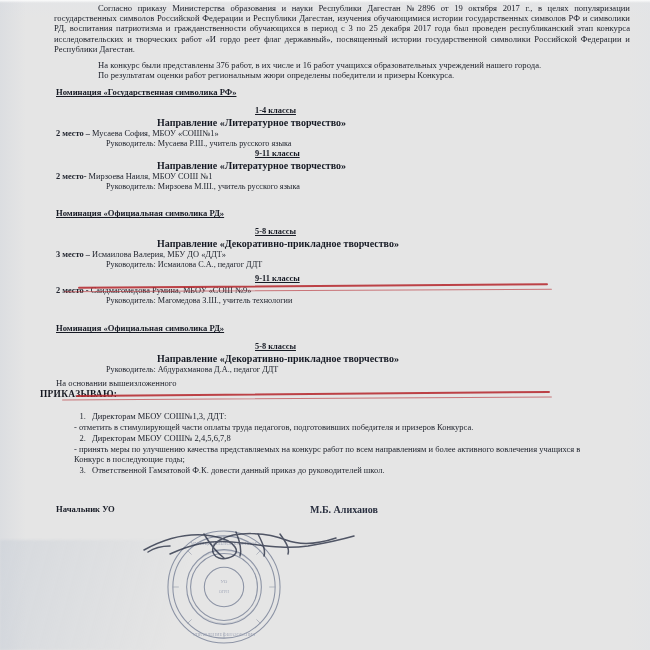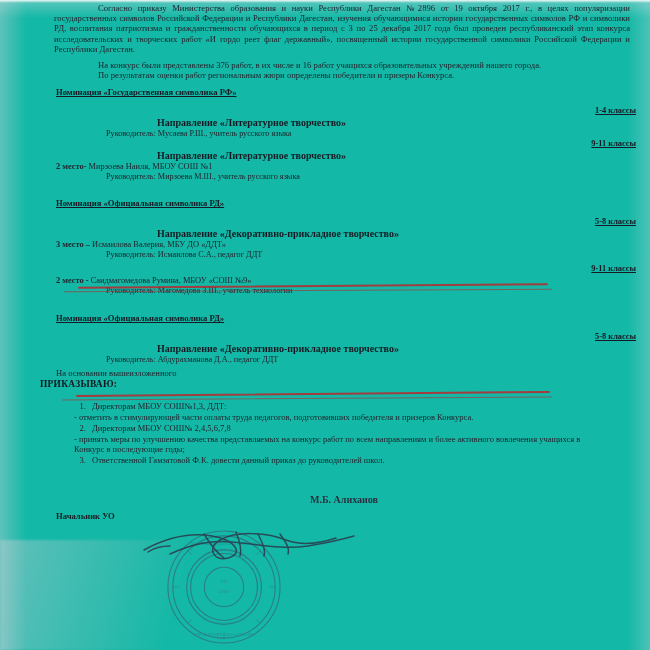--- a/index.html
+++ b/index.html
@@ -4,21 +4,21 @@
 <style>
   html, body {
     margin: 0;
     padding: 0;
     background: #ffffff;
   }
   #page {
     position: relative;
     width: 650px;
     height: 650px;
-    background: #14b8a6;
+    background: #e5e5e5;
     overflow: hidden;
     font-family: "Liberation Serif", serif;
     color: #1b1f2a;
   }
   
   #scan-tint {
     position: absolute;
     inset: 0;
     background:
       linear-gradient(to right, rgba(205,210,218,0.40) 0px, rgba(255,255,255,0) 26px),
@@ -58,21 +58,21 @@
     font-weight: bold;
     text-decoration: underline;
     margin: 7px 0 8px 46px;
     color: #161a24;
     display: inline-block;
   }
   .grade {
     font-size: 8.4px;
     font-weight: bold;
     text-decoration: underline;
-    text-align: right;
+    text-align: left;
     margin: 1px 0 0 0;
     padding-left: 245px;
     color: #161a24;
   }
   .direction {
     font-size: 10px;
     font-weight: bold;
     margin: 2px 0 0 118px;
     color: #161a24;
     padding-left: 29px;
@@ -119,21 +119,21 @@
     padding-right: 30px;
   }
   .sig-row {
     position: relative;
     margin-top: 28px;
     height: 20px;
   }
   .sig-label {
     position: absolute;
     left: 46px;
-    top: 17px;
+    top: 0;
     font-size: 8.6px;
     font-weight: bold;
     color: #191d27;
   }
   .sig-name {
     position: absolute;
     left: 300px;
     top: 0;
     font-size: 10px;
     font-weight: bold;
@@ -191,20 +191,24 @@
   <div id="content">
 
     <p class="para first">Согласно приказу Министерства образования и  науки Республики Дагестан №2896 от 19 октября 2017 г., в целях популяризации государственных символов Российской Федерации и Республики Дагестан, изучения обучающимися истории государственных символов РФ и символики РД, воспитания патриотизма и гражданственности обучающихся в период с 3 по 25 декабря 2017 года был проведен республиканский этап конкурса исследовательских и творческих работ «И гордо реет флаг державный», посвященный истории государственной символики Российской Федерации и Республики Дагестан.</p>
     <p class="para spaced">На конкурс были представлены 376 работ, в их числе и 16 работ учащихся образовательных учреждений  нашего города.</p>
     <p class="para">По результатам оценки работ региональным жюри определены победители и призеры Конкурса.</p>
 
     <div>
       <div class="nomination">Номинация «Государственная символика РФ»</div>
       <div class="grade">1-4 классы</div>
       <div class="direction">Направление «Литературное творчество»</div>
+      <div class="place-line">
+        <b>2 место –</b>
+        <span>Мусаева София,  МБОУ «СОШ№1»</span>
+      </div>
       <div class="supervisor">Руководитель: Мусаева Р.Ш., учитель русского языка</div>
 
       <div class="grade">9-11 классы</div>
       <div class="direction">Направление «Литературное творчество»</div>
       <div class="place-line">
         <b>2 место-</b>
         <span>Мирзоева Наиля,  МБОУ СОШ №1</span>
       </div>
       <div class="supervisor">Руководитель: Мирзоева М.Ш., учитель русского языка</div>
     </div>

